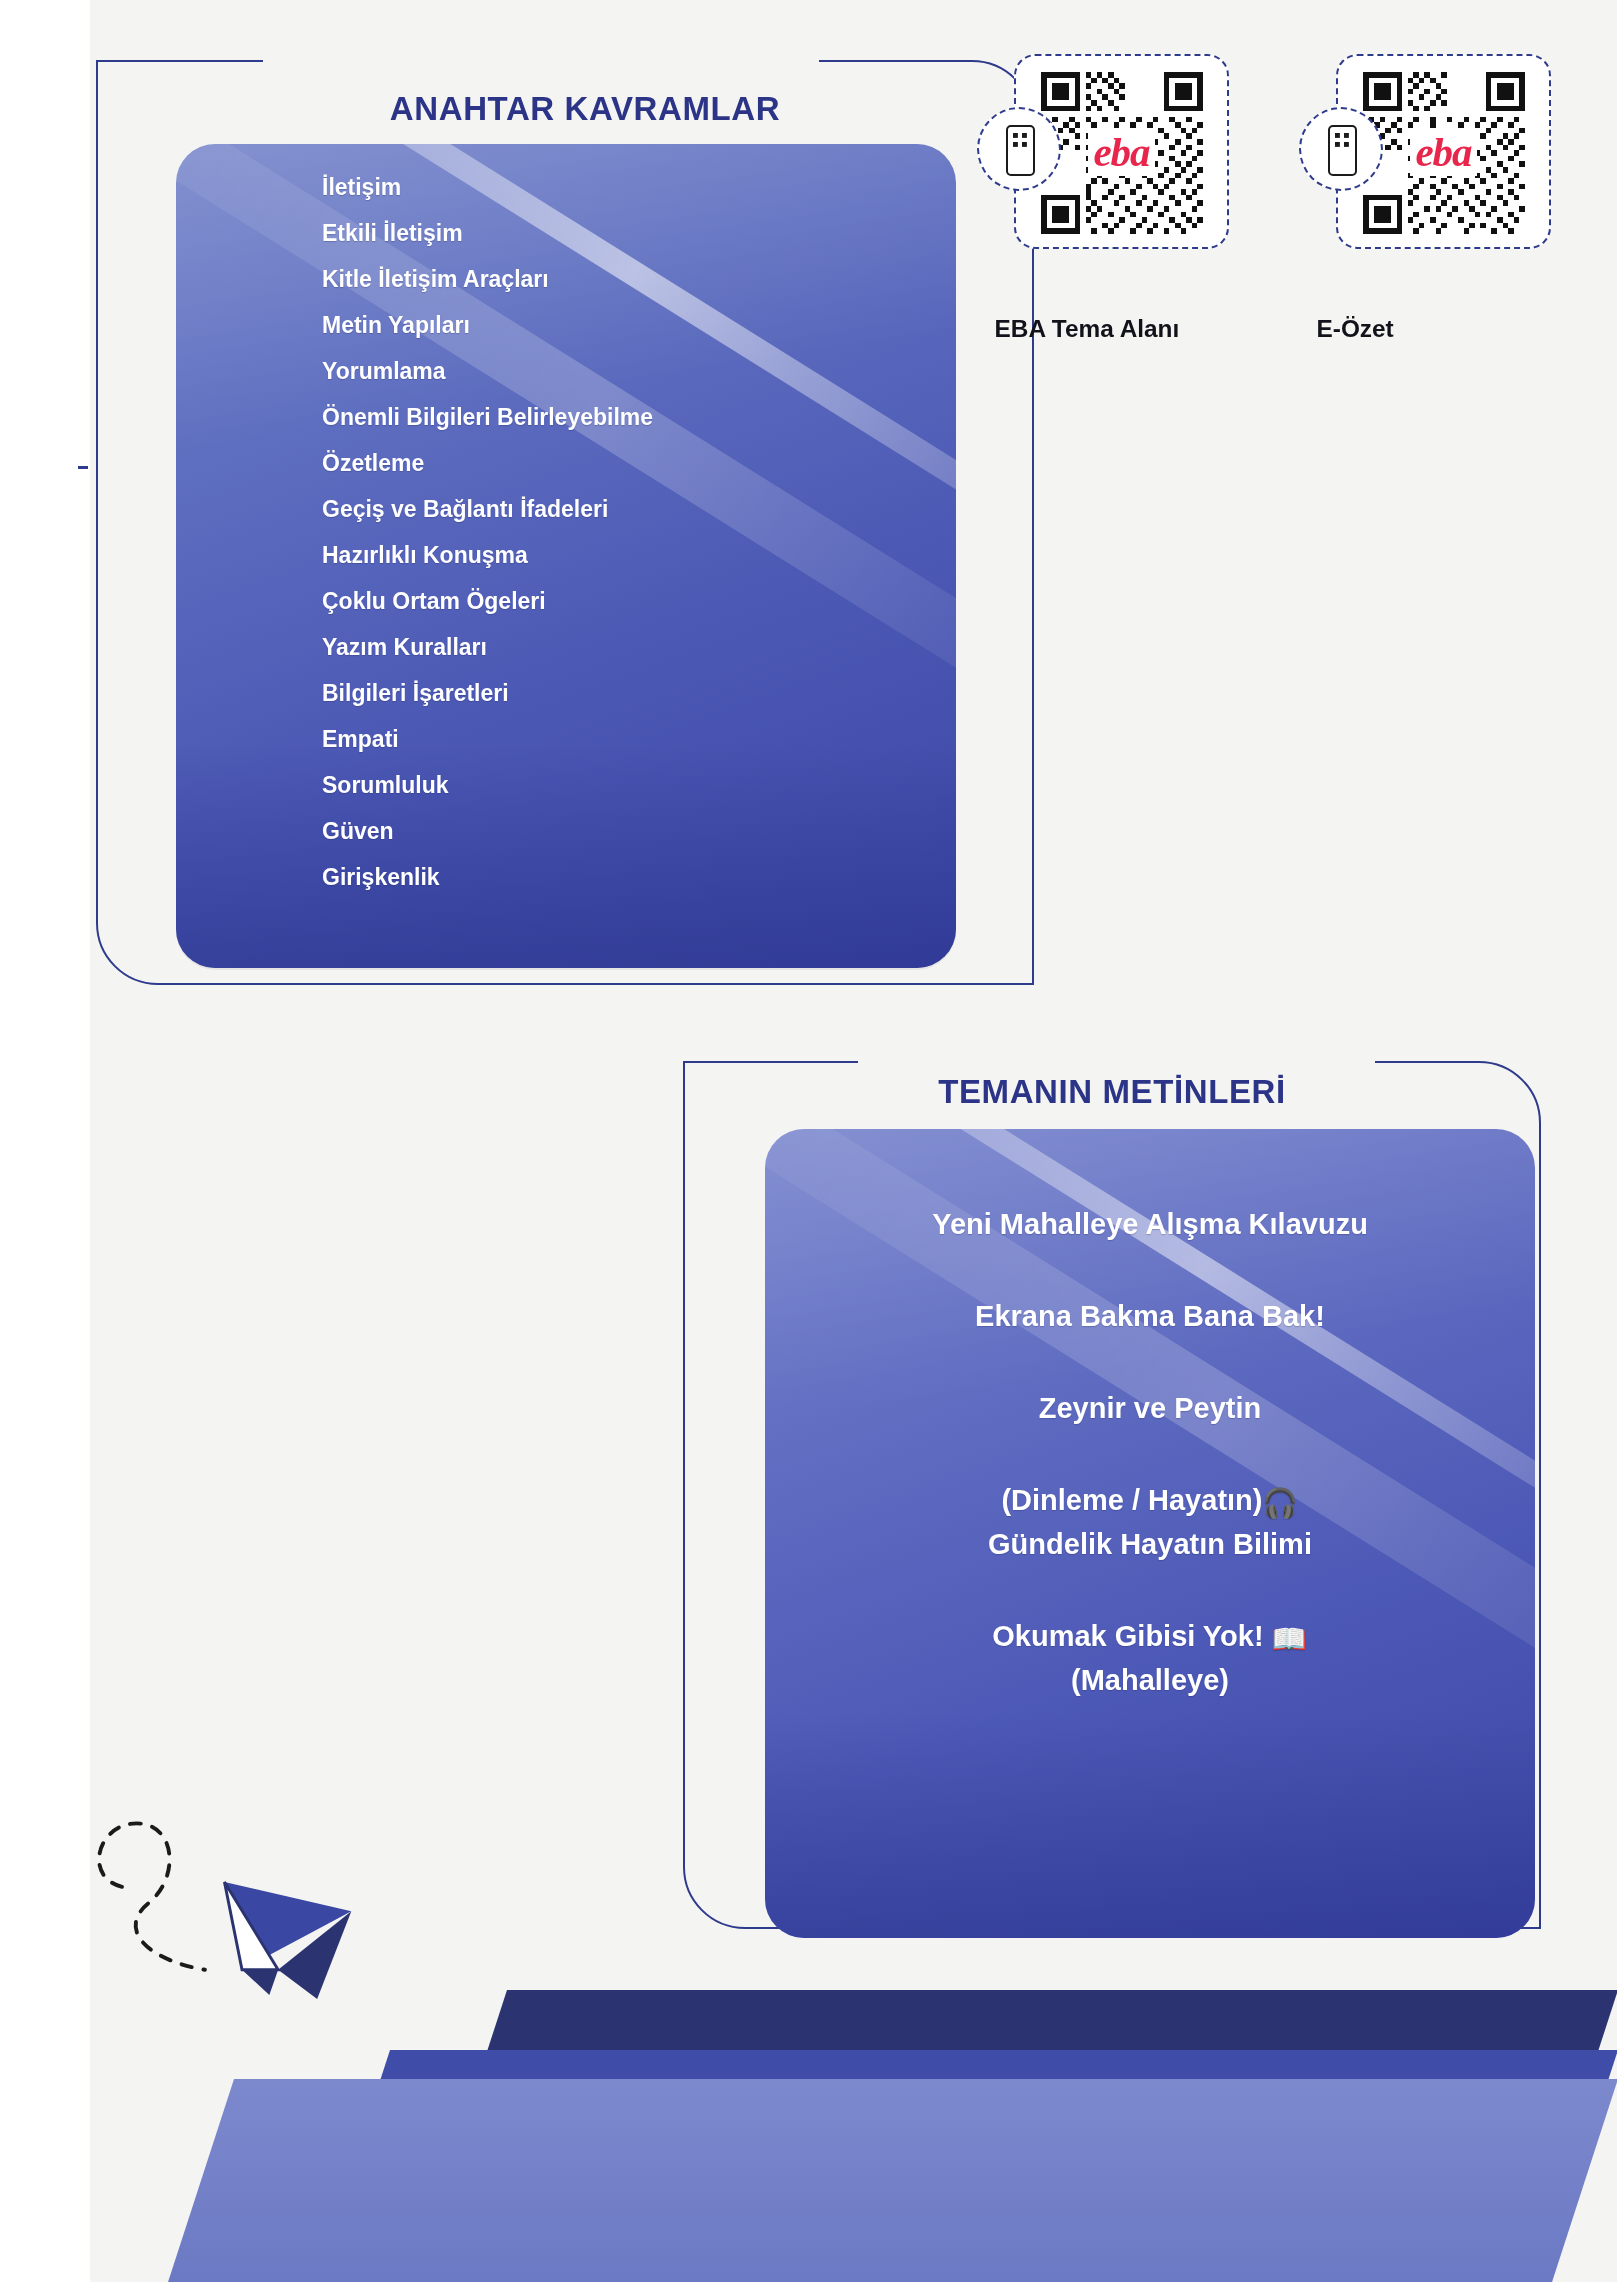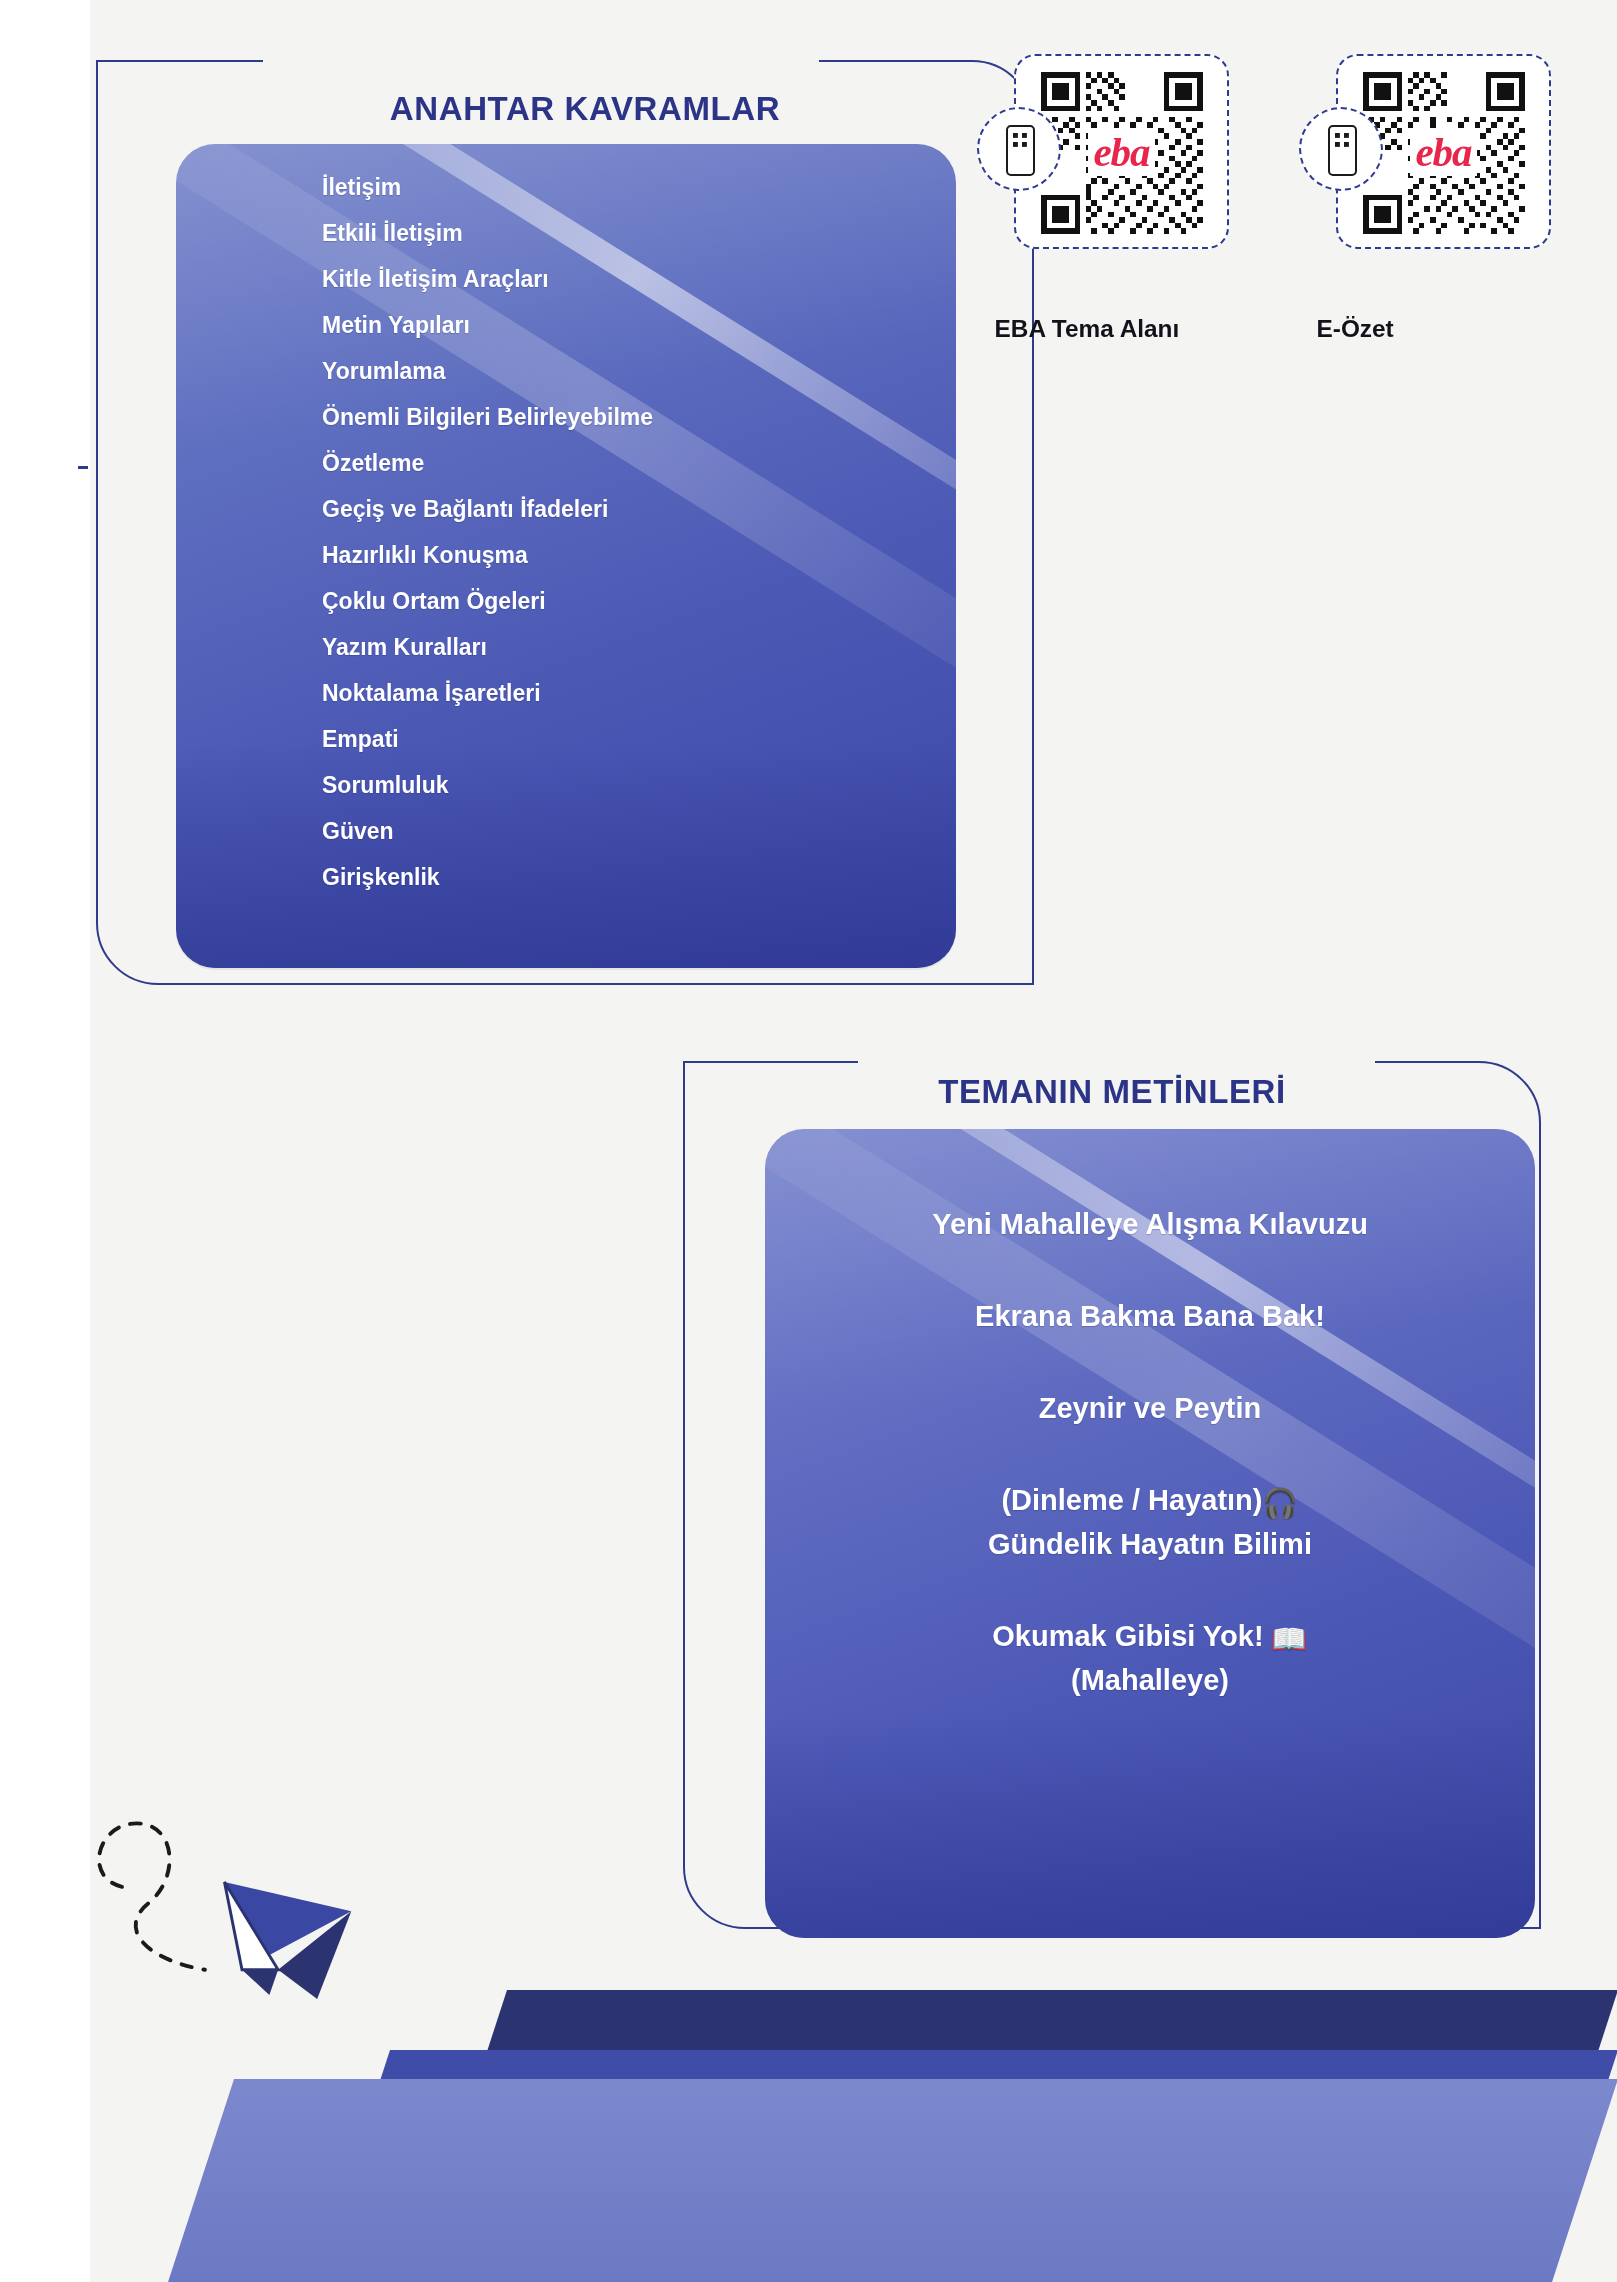--- a/index.html
+++ b/index.html
@@ -350,21 +350,21 @@
     <li>Etkili İletişim</li>
     <li>Kitle İletişim Araçları</li>
     <li>Metin Yapıları</li>
     <li>Yorumlama</li>
     <li>Önemli Bilgileri Belirleyebilme</li>
     <li>Özetleme</li>
     <li>Geçiş ve Bağlantı İfadeleri</li>
     <li>Hazırlıklı Konuşma</li>
     <li>Çoklu Ortam Ögeleri</li>
     <li>Yazım Kuralları</li>
-    <li>Noktalama İşaretleri</li>
+    <li>Bilgileri İşaretleri</li>
     <li>Empati</li>
     <li>Sorumluluk</li>
     <li>Güven</li>
     <li>Girişkenlik</li>
   </ul>
 
   <div class="qr-wrap" style="left:1014px;">
     <div class="qr-box">
       <svg class="qr-img" viewBox="0 0 29 29" shape-rendering="crispEdges">
         <rect width="29" height="29" fill="#ffffff"></rect>

